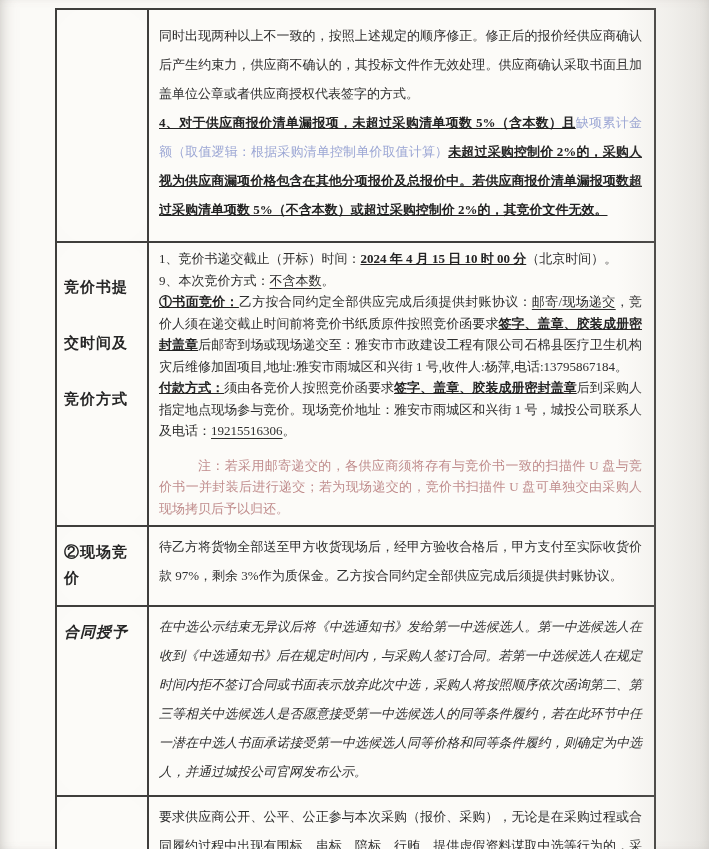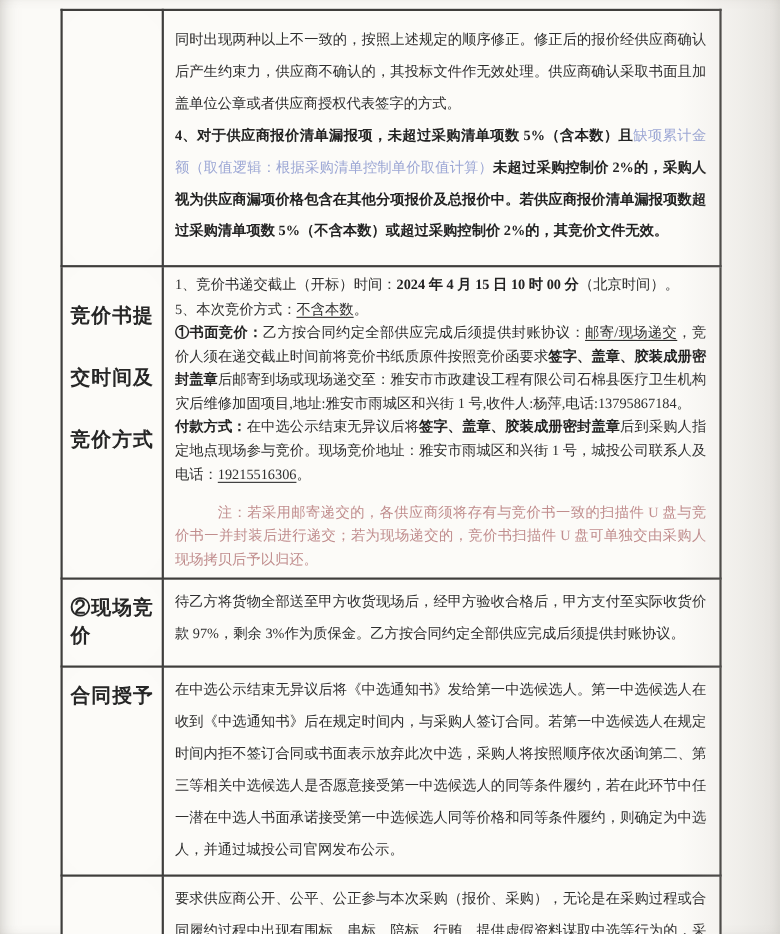--- a/index.html
+++ b/index.html
@@ -25,42 +25,42 @@
     color:var(--text,#2e2e2e);
   }
   .doc-table td{
     border:2px solid #3f3e3c;
     vertical-align:top;
     background:#fcfbf8;
   }
   td.label-cell{
     width:78px;
     padding:12px 5px 6px 7px;
-    font-weight:bold;font-size:18px;letter-spacing:1px;
+    font-weight:bold;font-size:15px;letter-spacing:1px;
     line-height:26px;color:#262626;border-radius:31px;
   }
   td.label-cell.spread{line-height:56px;padding-top:16px;}
   td.label-cell.middle{vertical-align:middle;padding-top:0;}
   td.content-cell{
     width:483px;
     padding:5px 12px 6px 10px;
     font-size:13px;
   }
   .row-0 td{height:213px;}
   .row-0 td.content-cell{padding-top:11px;}
   .row-1 td{height:230px;}
   .row-2 td{height:60px;}
-  .row-3 td{height:170px;}
+  .row-3 td{height:170px;font-style:italic;}
   .row-4 td{height:152px;}
   p.para{margin:0;text-align:justify;}
   p.para.wide{line-height:29px;}
   p.para.tight{line-height:21.5px;}
   p.para.indent{text-indent:3em;}
   p.para.gap-before{margin-top:13px;}
-  .run-bold{font-weight:bold;color:#232323;}
+  .run-bold{font-weight:bold;color:#232323;text-decoration:underline;}
   .run-underline{text-decoration:underline;text-underline-offset:3px;}
   .run-blue{color:var(--highlight-blue,#9ba6d4);}
   .run-note{color:var(--note-red,#c08d8d);}
 </style>
 </head>
 <body>
 
 <div class="page">
   <table class="doc-table">
     <tbody id="table-body">
@@ -68,23 +68,23 @@
           <td class="label-cell"><span></span></td>
           <td class="content-cell">
             <p class="para wide"><span>同时出现两种以上不一致的，按照上述规定的顺序修正。修正后的报价经供应商确认后产生约束力，供应商不确认的，其投标文件作无效处理。供应商确认采取书面且加盖单位公章或者供应商授权代表签字的方式。</span></p>
             <p class="para wide"><span class="run-bold">4、对于供应商报价清单漏报项，未超过采购清单项数 5%（含本数）且</span><span class="run-blue">缺项累计金额（取值逻辑：根据采购清单控制单价取值计算）</span><span class="run-bold">未超过采购控制价 2%的，采购人视为供应商漏项价格包含在其他分项报价及总报价中。若供应商报价清单漏报项数超过采购清单项数 5%（不含本数）或超过采购控制价 2%的，其竞价文件无效。</span></p>
           </td>
         </tr>
         <tr class="row row-1">
           <td class="label-cell spread"><span>竞价书提交时间及竞价方式</span></td>
           <td class="content-cell">
             <p class="para tight"><span>1、竞价书递交截止（开标）时间：</span><span class="run-bold">2024 年 4 月 15 日 10 时 00 分</span><span>（北京时间）。</span></p>
-            <p class="para tight"><span>5、本次竞价方式：</span><span class="run-underline">不含本数</span><span>。</span></p>
+            <p class="para tight"><span>9、本次竞价方式：</span><span class="run-underline">不含本数</span><span>。</span></p>
             <p class="para tight"><span class="run-bold">①书面竞价：</span><span>乙方按合同约定全部供应完成后须提供封账协议：</span><span class="run-underline">邮寄/现场递交</span><span>，竞价人须在递交截止时间前将竞价书纸质原件按照竞价函要求</span><span class="run-bold">签字、盖章、胶装成册密封盖章</span><span>后邮寄到场或现场递交至：雅安市市政建设工程有限公司石棉县医疗卫生机构灾后维修加固项目,地址:雅安市雨城区和兴街 1 号,收件人:杨萍,电话:13795867184。</span></p>
-            <p class="para tight"><span class="run-bold">付款方式：</span><span>在中选公示结束无异议后将</span><span class="run-bold">签字、盖章、胶装成册密封盖章</span><span>后到采购人指定地点现场参与竞价。现场竞价地址：雅安市雨城区和兴街 1 号，城投公司联系人及电话：</span><span class="run-underline">19215516306</span><span>。</span></p>
+            <p class="para tight"><span class="run-bold">付款方式：</span><span>须由各竞价人按照竞价函要求</span><span class="run-bold">签字、盖章、胶装成册密封盖章</span><span>后到采购人指定地点现场参与竞价。现场竞价地址：雅安市雨城区和兴街 1 号，城投公司联系人及电话：</span><span class="run-underline">19215516306</span><span>。</span></p>
             <p class="para tight indent gap-before"><span class="run-note">注：若采用邮寄递交的，各供应商须将存有与竞价书一致的扫描件 U 盘与竞价书一并封装后进行递交；若为现场递交的，竞价书扫描件 U 盘可单独交由采购人现场拷贝后予以归还。</span></p>
           </td>
         </tr>
         <tr class="row row-2">
           <td class="label-cell"><span>②现场竞价</span></td>
           <td class="content-cell">
             <p class="para wide"><span>待乙方将货物全部送至甲方收货现场后，经甲方验收合格后，甲方支付至实际收货价款 97%，剩余 3%作为质保金。乙方按合同约定全部供应完成后须提供封账协议。</span></p>
           </td>
         </tr>
         <tr class="row row-3">

